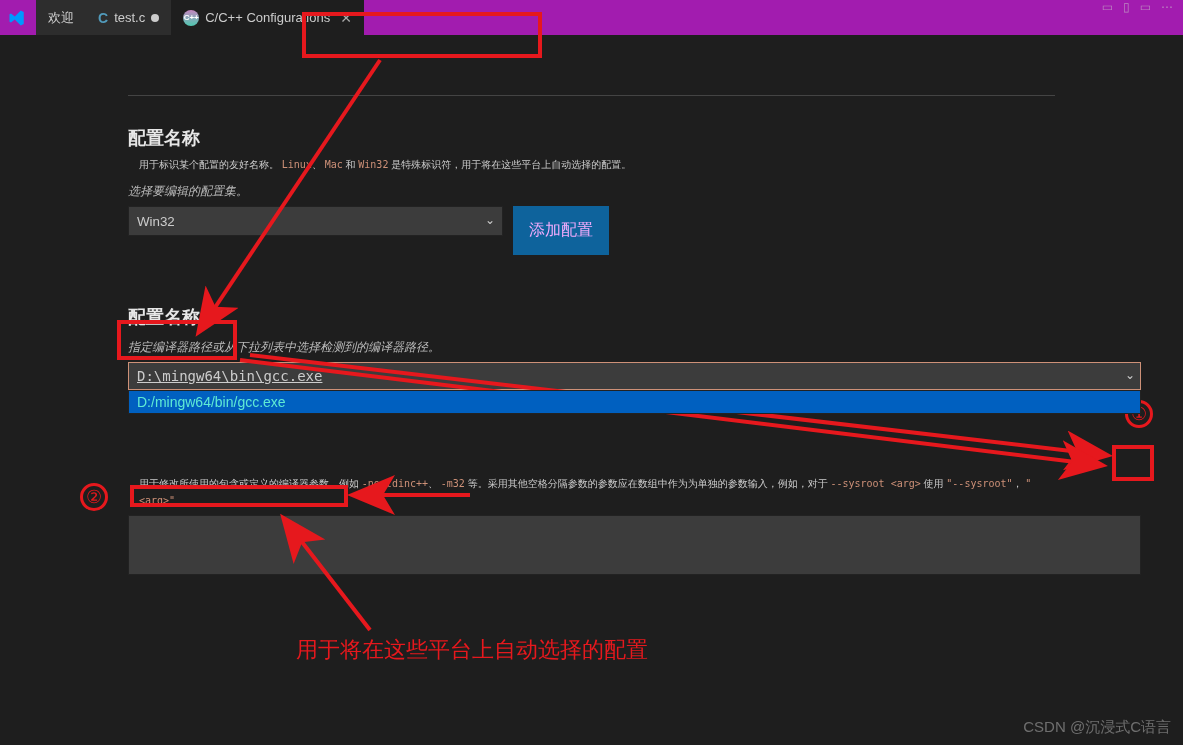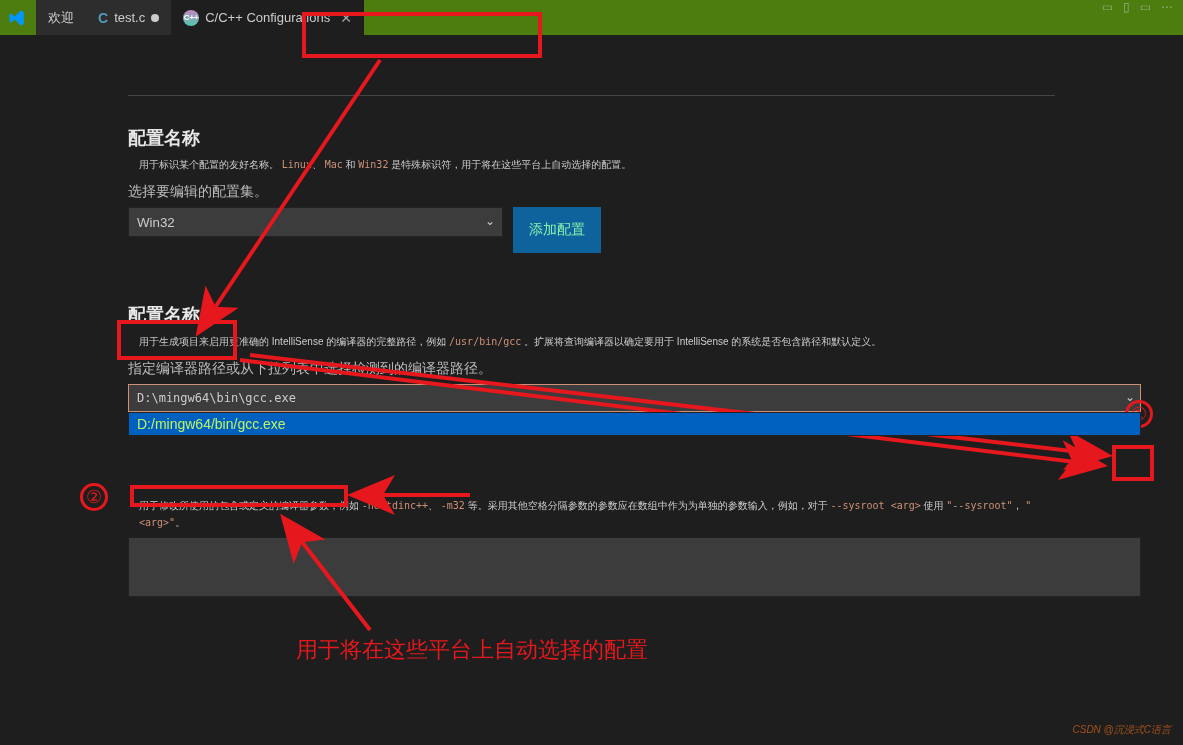--- a/index.html
+++ b/index.html
@@ -1,63 +1,63 @@
 <!DOCTYPE html>
 <html><head>
 <meta charset="utf-8">
 <style>
 * { margin:0; padding:0; box-sizing:border-box; font-family:"Segoe UI",Arial,sans-serif; }
 body { background:#1e1e1e; color:#cccccc; width:1183px; height:745px; overflow:hidden; position:relative; }
 
 
-.tabs { display:flex; align-items:center; height:35px; background:#4d7c0f; padding-left:8px; position:relative; }
+.tabs { display:flex; align-items:center; height:35px; background:#a21caf; padding-left:8px; position:relative; }
 .vscode-icon { width:18px; height:18px; margin-right:10px; }
 .tab { display:flex; align-items:center; height:35px; padding:0 12px; background:#2d2d2d; font-size:13px; gap:6px; cursor:pointer; }
 .tab.active { background:#1e1e1e; }
 .tab-icon { font-size:14px; font-weight:bold; }
 .tab-icon.c { color:#519aba; }
 .tab-icon.cpp { width:16px; height:16px; border-radius:50%; background:linear-gradient(180deg,#c586c0 0%,#4ec9b0 100%); display:inline-flex; align-items:center; justify-content:center; font-size:8px; color:#fff; }
 .tab-close { color:#aaa; font-size:14px; margin-left:4px; }
 .tab .dot { width:8px; height:8px; border-radius:50%; background:#ccc; }
 
 .title-actions { position:absolute; right:10px; top:0; display:flex; gap:10px; opacity:.6; font-size:12px; }
 
 
 .content { padding:20px 128px; }
 hr.sep { border:none; border-top:1px solid #444; margin:40px 0 30px; }
 
 h4 { color:#e7e7e7; font-weight:600; font-size:18px; margin-bottom:6px; }
 p.desc { color:#ccc; font-size:10px; line-height:1.7;margin-left:11px; }
 p.desc .code { color:#ce9178; font-family:Consolas,monospace; }
-p.hint { color:#bbb; font-size:14px; margin:10px 0 6px; }
+p.hint { color:#bbb; font-style:italic; font-size:12px; margin:10px 0 6px; }
 
 .row { display:flex; gap:10px; margin-top:6px; }
 .select1 { background:#3c3c3c; border:1px solid #222; color:#ccc; height:30px; width:375px; padding:4px 8px; appearance:none; position:relative; }
 .select-wrap { position:relative; display:inline-block; }
 .select-wrap .chev { position:absolute; right:8px; top:7px; color:#ccc; pointer-events:none; font-size:12px; }
-.btn-primary { background:#0e639c; color:#86efac; border:none; padding:14px 16px; font-size:14px; cursor:pointer; }
+.btn-primary { background:#0e639c; color:#f0abfc; border:none; padding:14px 16px; font-size:16px; cursor:pointer; }
 
 
 .path-wrap { position:relative; width:1013px; margin-top:6px; }
-.path-input { width:100%; height:28px; background:#3c3c3c; border:1px solid #ce9178; color:#ccc; padding:4px 28px 4px 8px; font-family:Consolas,monospace; font-size:12px; }
+.path-input { width:100%; height:28px; background:#3c3c3c; border:1px solid #ce9178; color:#ccc; padding:4px 28px 4px 8px; font-family:Consolas,monospace; font-size:14px;text-decoration:underline; }
 .path-chev { position:absolute; right:6px; top:6px; color:#ccc; font-size:12px; cursor:pointer; }
 .dropdown { position:absolute; left:0; right:0; top:28px; background:#3c3c3c; border:1px solid #222; z-index:5; }
-.dropdown-item { padding:3px 8px; font-size:14px; color:#bef264; cursor:pointer; font-family:"Segoe UI",sans-serif; }
+.dropdown-item { padding:3px 8px; font-size:14px; color:#5eead4; cursor:pointer; font-family:"Segoe UI",sans-serif; }
 .dropdown-item.selected { background:#0060c0; }
 
 .args-box { background:#3c3c3c; height:60px; width:1013px; margin-top:6px; border:1px solid #222; }
 
 
 .annot-box { position:absolute; border:4px solid #e6181d; pointer-events:none; }
 .annot-text { position:absolute; color:#e6181d; font-size:20px; pointer-events:none; }
 .circ { border:3px solid #e6181d; border-radius:50%; width:28px; height:28px; display:flex; align-items:center; justify-content:center; font-size:18px; }
 
 .arrow-svg { position:absolute; top:0; left:0; width:1183px; height:745px; pointer-events:none; }
 
-.watermark { position:absolute; right:12px; bottom:8px; color:#f97316; font-size:10px; opacity:.6; font-style:italic; }
+.watermark { position:absolute; right:12px; bottom:8px; color:#a3a3a3; font-size:15px; opacity:.6; }
 </style>
 </head>
 <body>
 
 <div class="tabs">
   <svg class="vscode-icon" viewBox="0 0 24 24">
       <path fill="#0098ff" d="M17 2l4 2v16l-4 2-8-8-5 4-2-1V7l2-1 5 4 8-8z"></path>
     </svg>
   <div class="tab">
     <span>欢迎</span>
@@ -98,25 +98,20 @@
         <option>Win32</option>
       </select>
       <span class="chev">⌄</span>
     </div>
     <button class="btn-primary">添加配置</button>
   </div>
 
   <div style="height:50px"></div>
 
   <h4>配置名称</h4>
-  <p class="desc">
-    <span>用于生成项目来启用更准确的 IntelliSense 的编译器的完整路径，例如 </span>
-    <span class="code">/usr/bin/gcc</span>
-    <span>。扩展将查询编译器以确定要用于 IntelliSense 的系统是否包含路径和默认定义。</span>
-  </p>
   <p class="hint">指定编译器路径或从下拉列表中选择检测到的编译器路径。</p>
 
   <div class="path-wrap">
     <input class="path-input" value="D:\mingw64\bin\gcc.exe" style="">
     <span class="path-chev">⌄</span>
     <div class="dropdown">
       <div class="dropdown-item selected">D:/mingw64/bin/gcc.exe</div>
     </div>
   </div>
 

